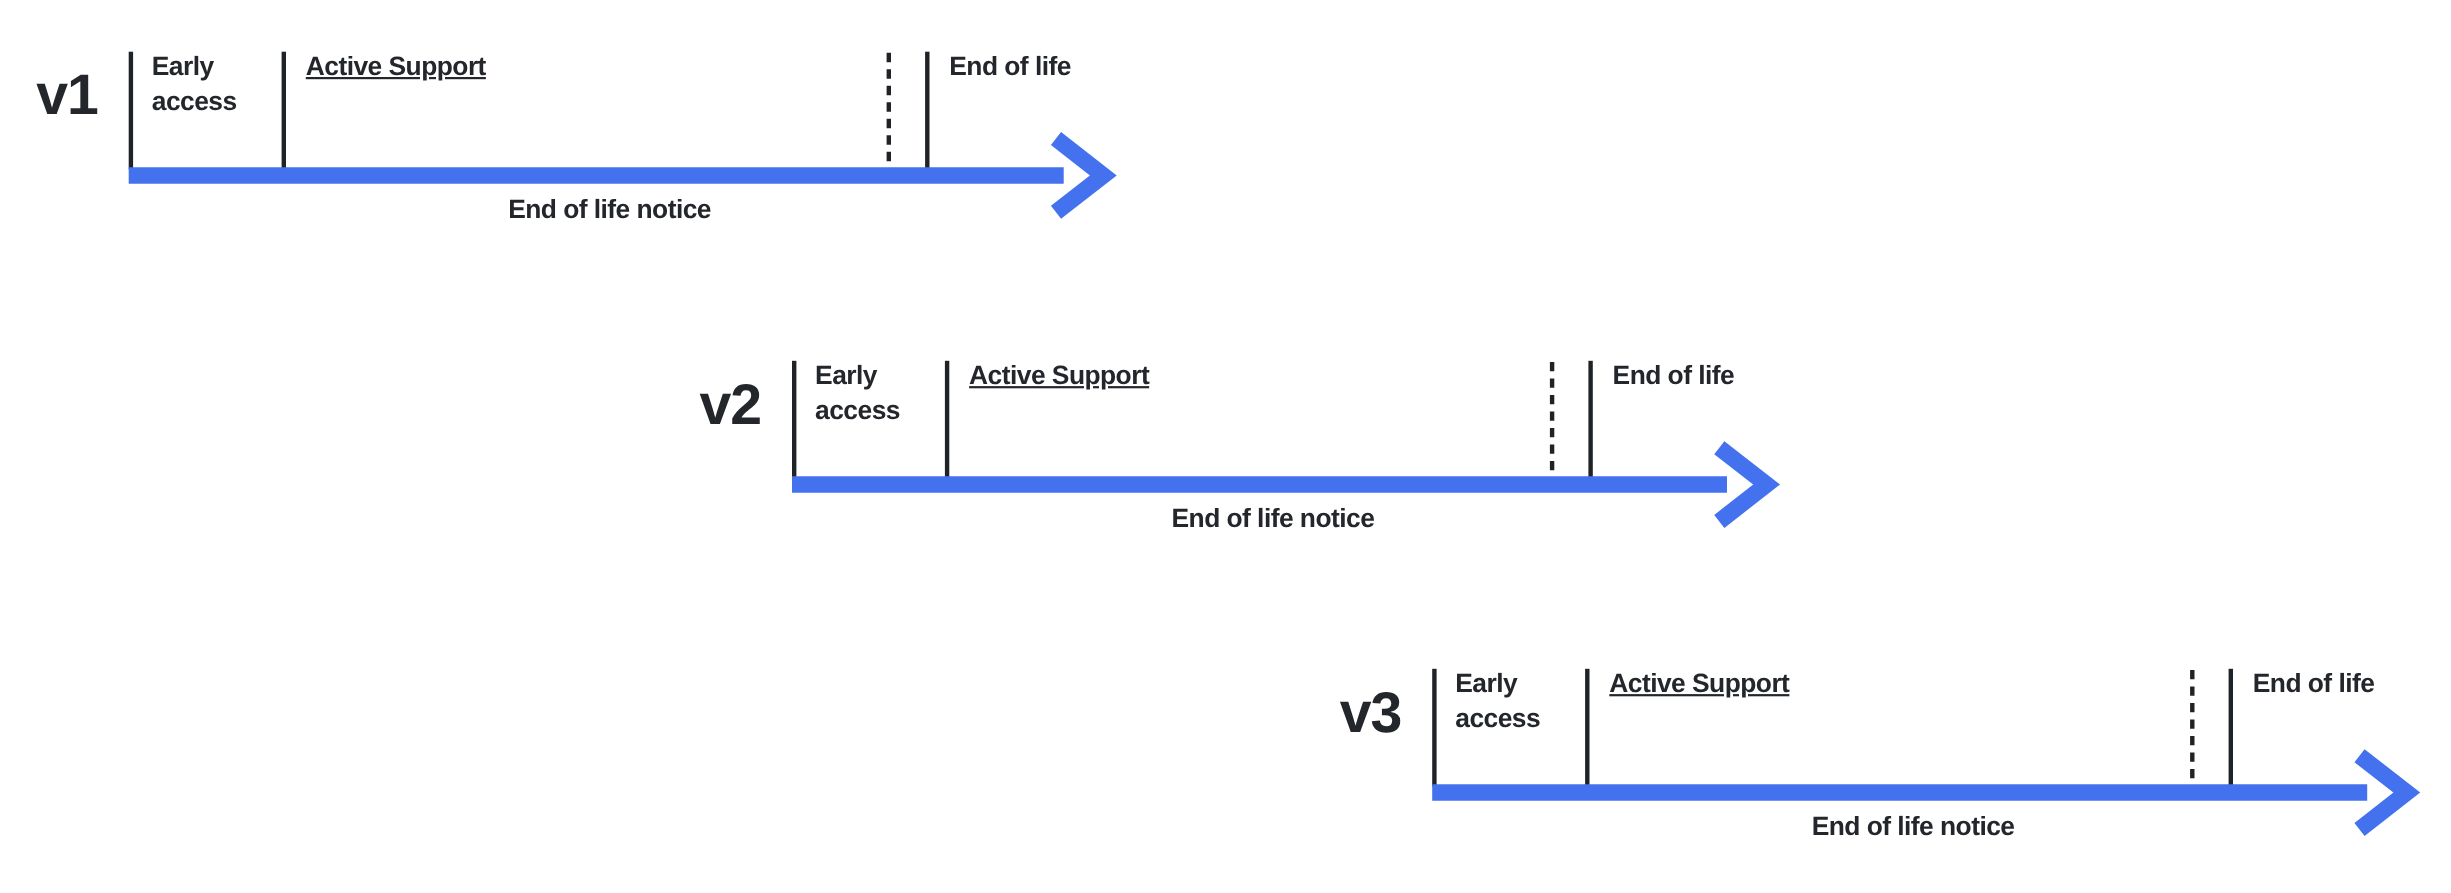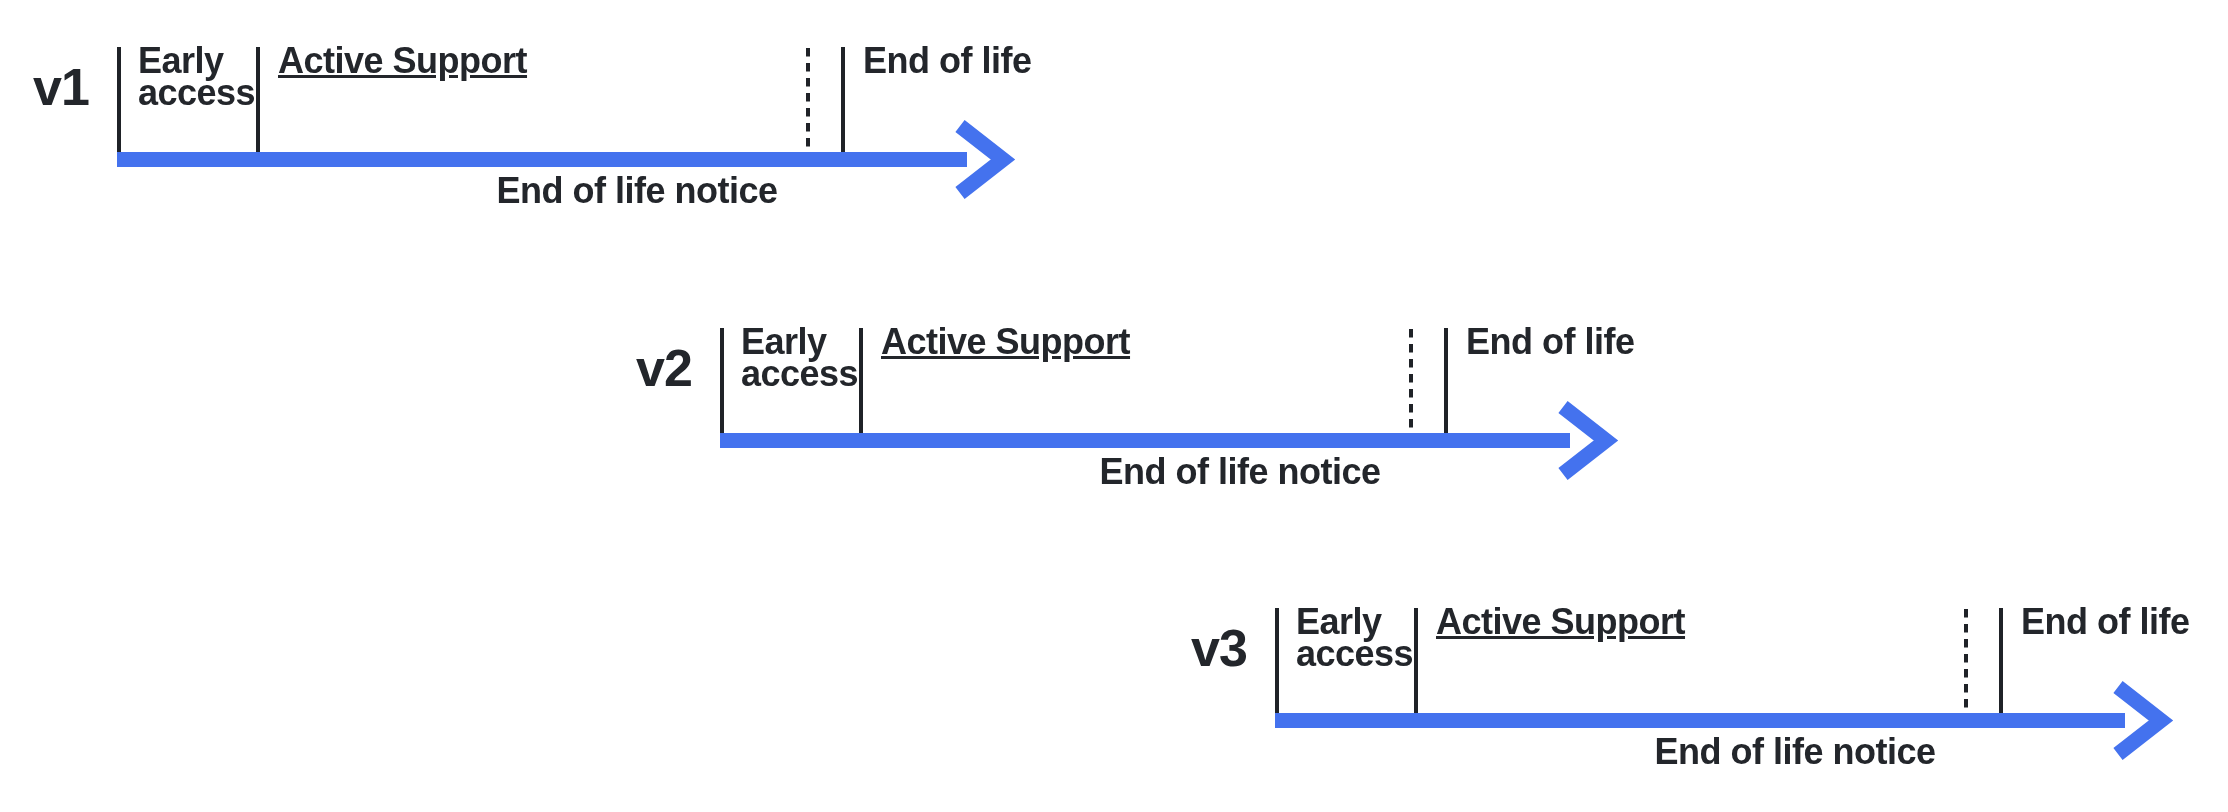--- a/index.html
+++ b/index.html
@@ -19,27 +19,27 @@
   .bar-line, .arrow-head { stroke:var(--accent,#4472ee); }
   .bar-line { stroke-width:15; }
   .arrow-head { stroke-width:15; fill:none; stroke-linejoin:miter; stroke-linecap:butt; }
   .version {
     position:absolute; left:14px; top:14px;
     font-size:52px; font-weight:700; line-height:1;
     letter-spacing:-1px; color:var(--text,#23262b);
   }
   .phase {
     position:absolute;
-    font-size:36px; font-weight:700; line-height:32px;
+    font-size:24px; font-weight:700; line-height:32px;
     letter-spacing:-0.5px; color:var(--text,#23262b);
   }
   .phase.early  { left:119px; top:-2px; width:104px; }
   .phase.active { left:259px; top:-2px; white-space:nowrap;text-decoration:underline; }
   .phase.eol    { left:844px; top:-2px; white-space:nowrap; }
-  .phase.notice { left:443px; top:128px; width:350px; text-align:center; white-space:nowrap; }
+  .phase.notice { left:443px; top:128px; width:350px; text-align:left; white-space:nowrap; }
 </style>
 </head>
 <body>
 
 <div class="canvas">
 
   <div class="timeline" style="left:19px; top:47px;">
     <div class="version">v1</div>
     <svg class="tl-svg" width="1020" height="200" viewBox="0 0 1020 200">
       <line class="tick" x1="100" y1="0" x2="100" y2="107"></line>
@@ -64,21 +64,21 @@
       <line class="tick" x1="824" y1="0" x2="824" y2="107"></line>
       <line class="bar-line" x1="98" y1="112.5" x2="948" y2="112.5"></line>
       <polyline class="arrow-head" points="941,79 984,112.5 941,146"></polyline>
     </svg>
     <div class="phase early">Early access</div>
     <div class="phase active">Active Support</div>
     <div class="phase eol">End of life</div>
     <div class="phase notice">End of life notice</div>
   </div>
 
-  <div class="timeline" style="left:1177px; top:608px;">
+  <div class="timeline" style="left:1204px; top:608px;">
     <div class="version">v3</div>
     <svg class="tl-svg" width="1020" height="200" viewBox="0 0 1020 200">
       <line class="tick" x1="100" y1="0" x2="100" y2="107"></line>
       <line class="tick" x1="239" y1="0" x2="239" y2="107"></line>
       <line class="tick dashed" x1="789" y1="1" x2="789" y2="100"></line>
       <line class="tick" x1="824" y1="0" x2="824" y2="107"></line>
       <line class="bar-line" x1="98" y1="112.5" x2="948" y2="112.5"></line>
       <polyline class="arrow-head" points="941,79 984,112.5 941,146"></polyline>
     </svg>
     <div class="phase early">Early access</div>

